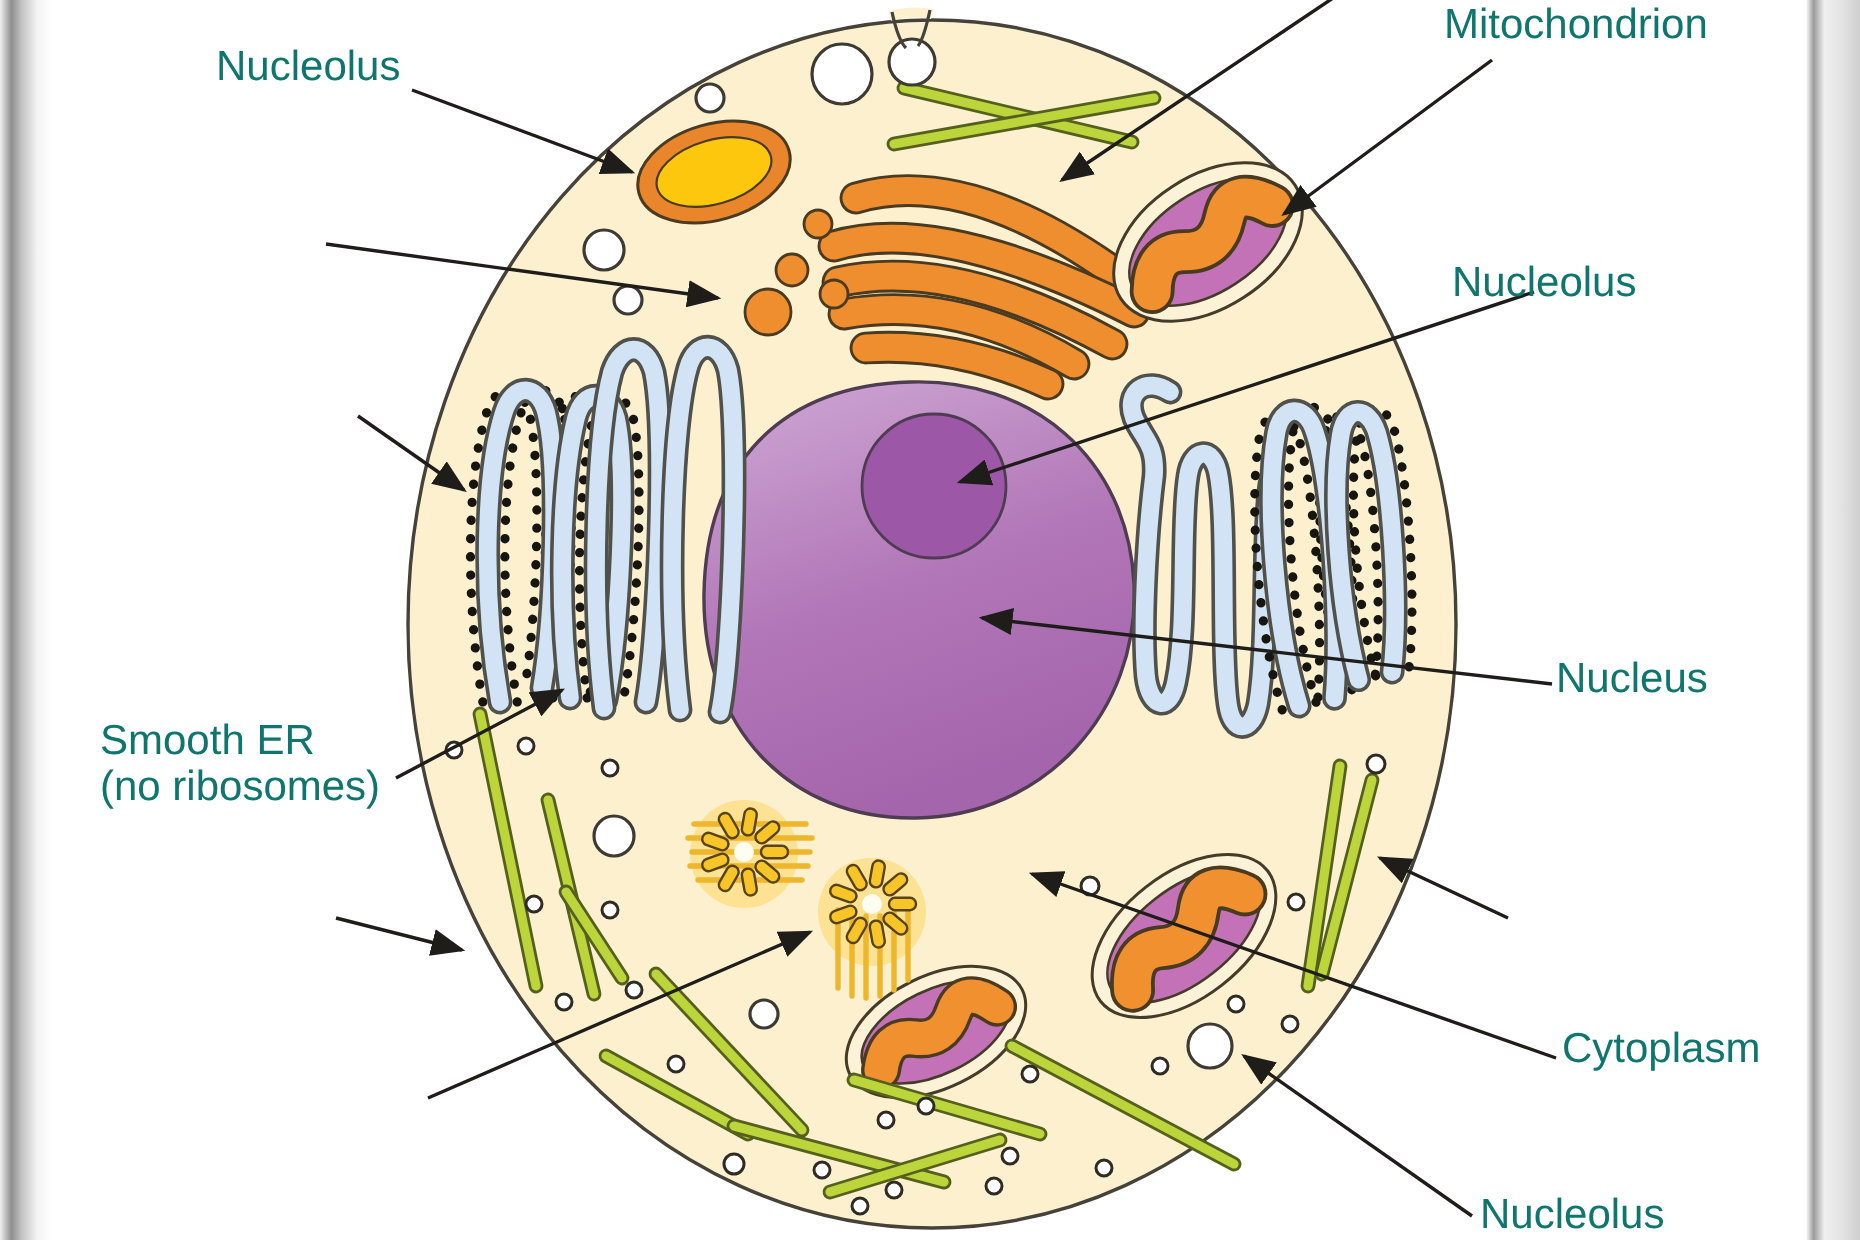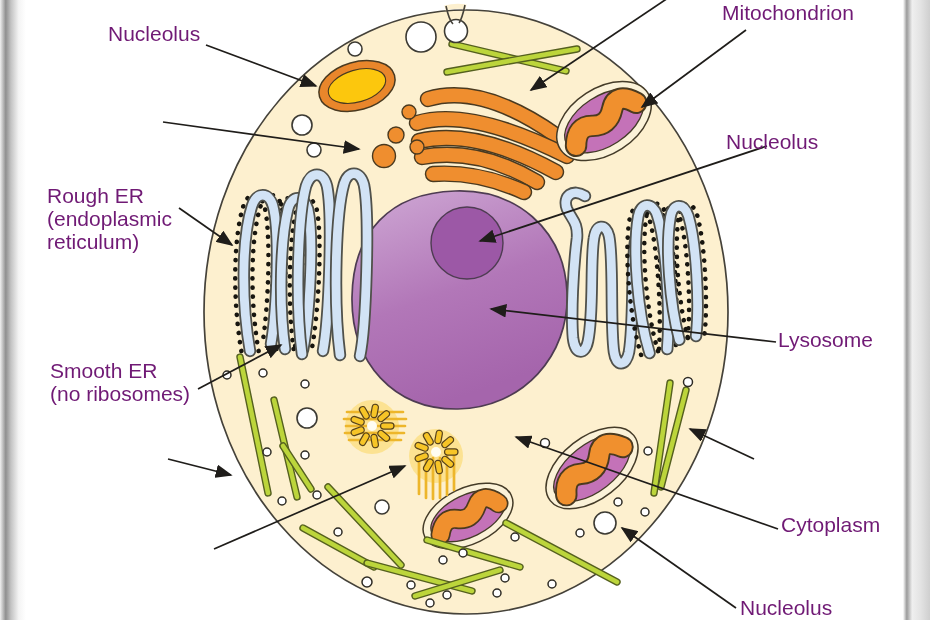--- a/index.html
+++ b/index.html
@@ -13,21 +13,21 @@
     position:absolute;left:0;top:0;bottom:0;width:26px;z-index:5;
     background:linear-gradient(90deg,#f0f0f0 0%,#8f8f8f 22%,#c3c3c3 42%,#f4f4f4 72%,#ffffff 100%);
   }
   .edge-right{
     position:absolute;right:0;top:0;bottom:0;width:27px;z-index:5;
     background:linear-gradient(90deg,#ffffff 0%,#9b9b9b 14%,#efefef 34%,#e3e3e3 65%,#cfcfcf 100%);
   }
   svg.cellart{position:absolute;left:0;top:0;z-index:1;}
   .labels{position:absolute;inset:0;z-index:3;pointer-events:none;}
   .lbl{
-    position:absolute;color:#701a75;font-size:21px;line-height:23px;
+    position:absolute;color:#0f766e;font-size:21px;line-height:23px;
     white-space:pre-line;letter-spacing:0;
   }
   
   .cell{fill:#fdf0cf;stroke:#45423a;stroke-width:1.7;}
   .band-o{fill:none;stroke:#4a3a20;stroke-width:16.4;stroke-linecap:round;}
   .band-i{fill:none;stroke:#ef8e2f;stroke-width:13.5;stroke-linecap:round;}
   .gves{fill:#ef8e2f;stroke:#4a3a20;stroke-width:1.4;}
   .lys-outer{fill:#e9862b;stroke:#4a3a20;stroke-width:1.5;}
   .lys-inner{fill:#fcc70d;stroke:#4a3a20;stroke-width:1.1;}
   .mito-outer{fill:#fbf2d8;stroke:#443b28;stroke-width:1.5;}
@@ -273,27 +273,24 @@
       <line class="arrow" x1="767" y1="146" x2="480" y2="241" marker-end="url(#ah)"></line>
       <line class="arrow" x1="776" y1="342" x2="491" y2="309" marker-end="url(#ah)"></line>
       <line class="arrow" x1="754" y1="459" x2="690" y2="429" marker-end="url(#ah)"></line>
       <line class="arrow" x1="778" y1="529" x2="516" y2="437" marker-end="url(#ah)"></line>
       <line class="arrow" x1="736" y1="608" x2="622" y2="528" marker-end="url(#ah)"></line>
     </g>
   </svg>
 
   <div class="labels">
     <div class="lbl" style="left:108px;top:22px">Nucleolus</div>
-    <div class="lbl" style="left:47px;top:184px">Rough ER
-(endoplasmic
-reticulum)</div>
     <div class="lbl" style="left:50px;top:359px">Smooth ER
 (no ribosomes)</div>
     <div class="lbl" style="left:722px;top:1px">Mitochondrion</div>
     <div class="lbl" style="left:726px;top:130px">Nucleolus</div>
-    <div class="lbl" style="left:778px;top:328px">Lysosome</div>
+    <div class="lbl" style="left:778px;top:328px">Nucleus</div>
     <div class="lbl" style="left:781px;top:513px">Cytoplasm</div>
     <div class="lbl" style="left:740px;top:596px">Nucleolus</div>
   </div>
 
   <div class="edge-left"></div>
   <div class="edge-right"></div>
 </div>
 
 </body></html>

